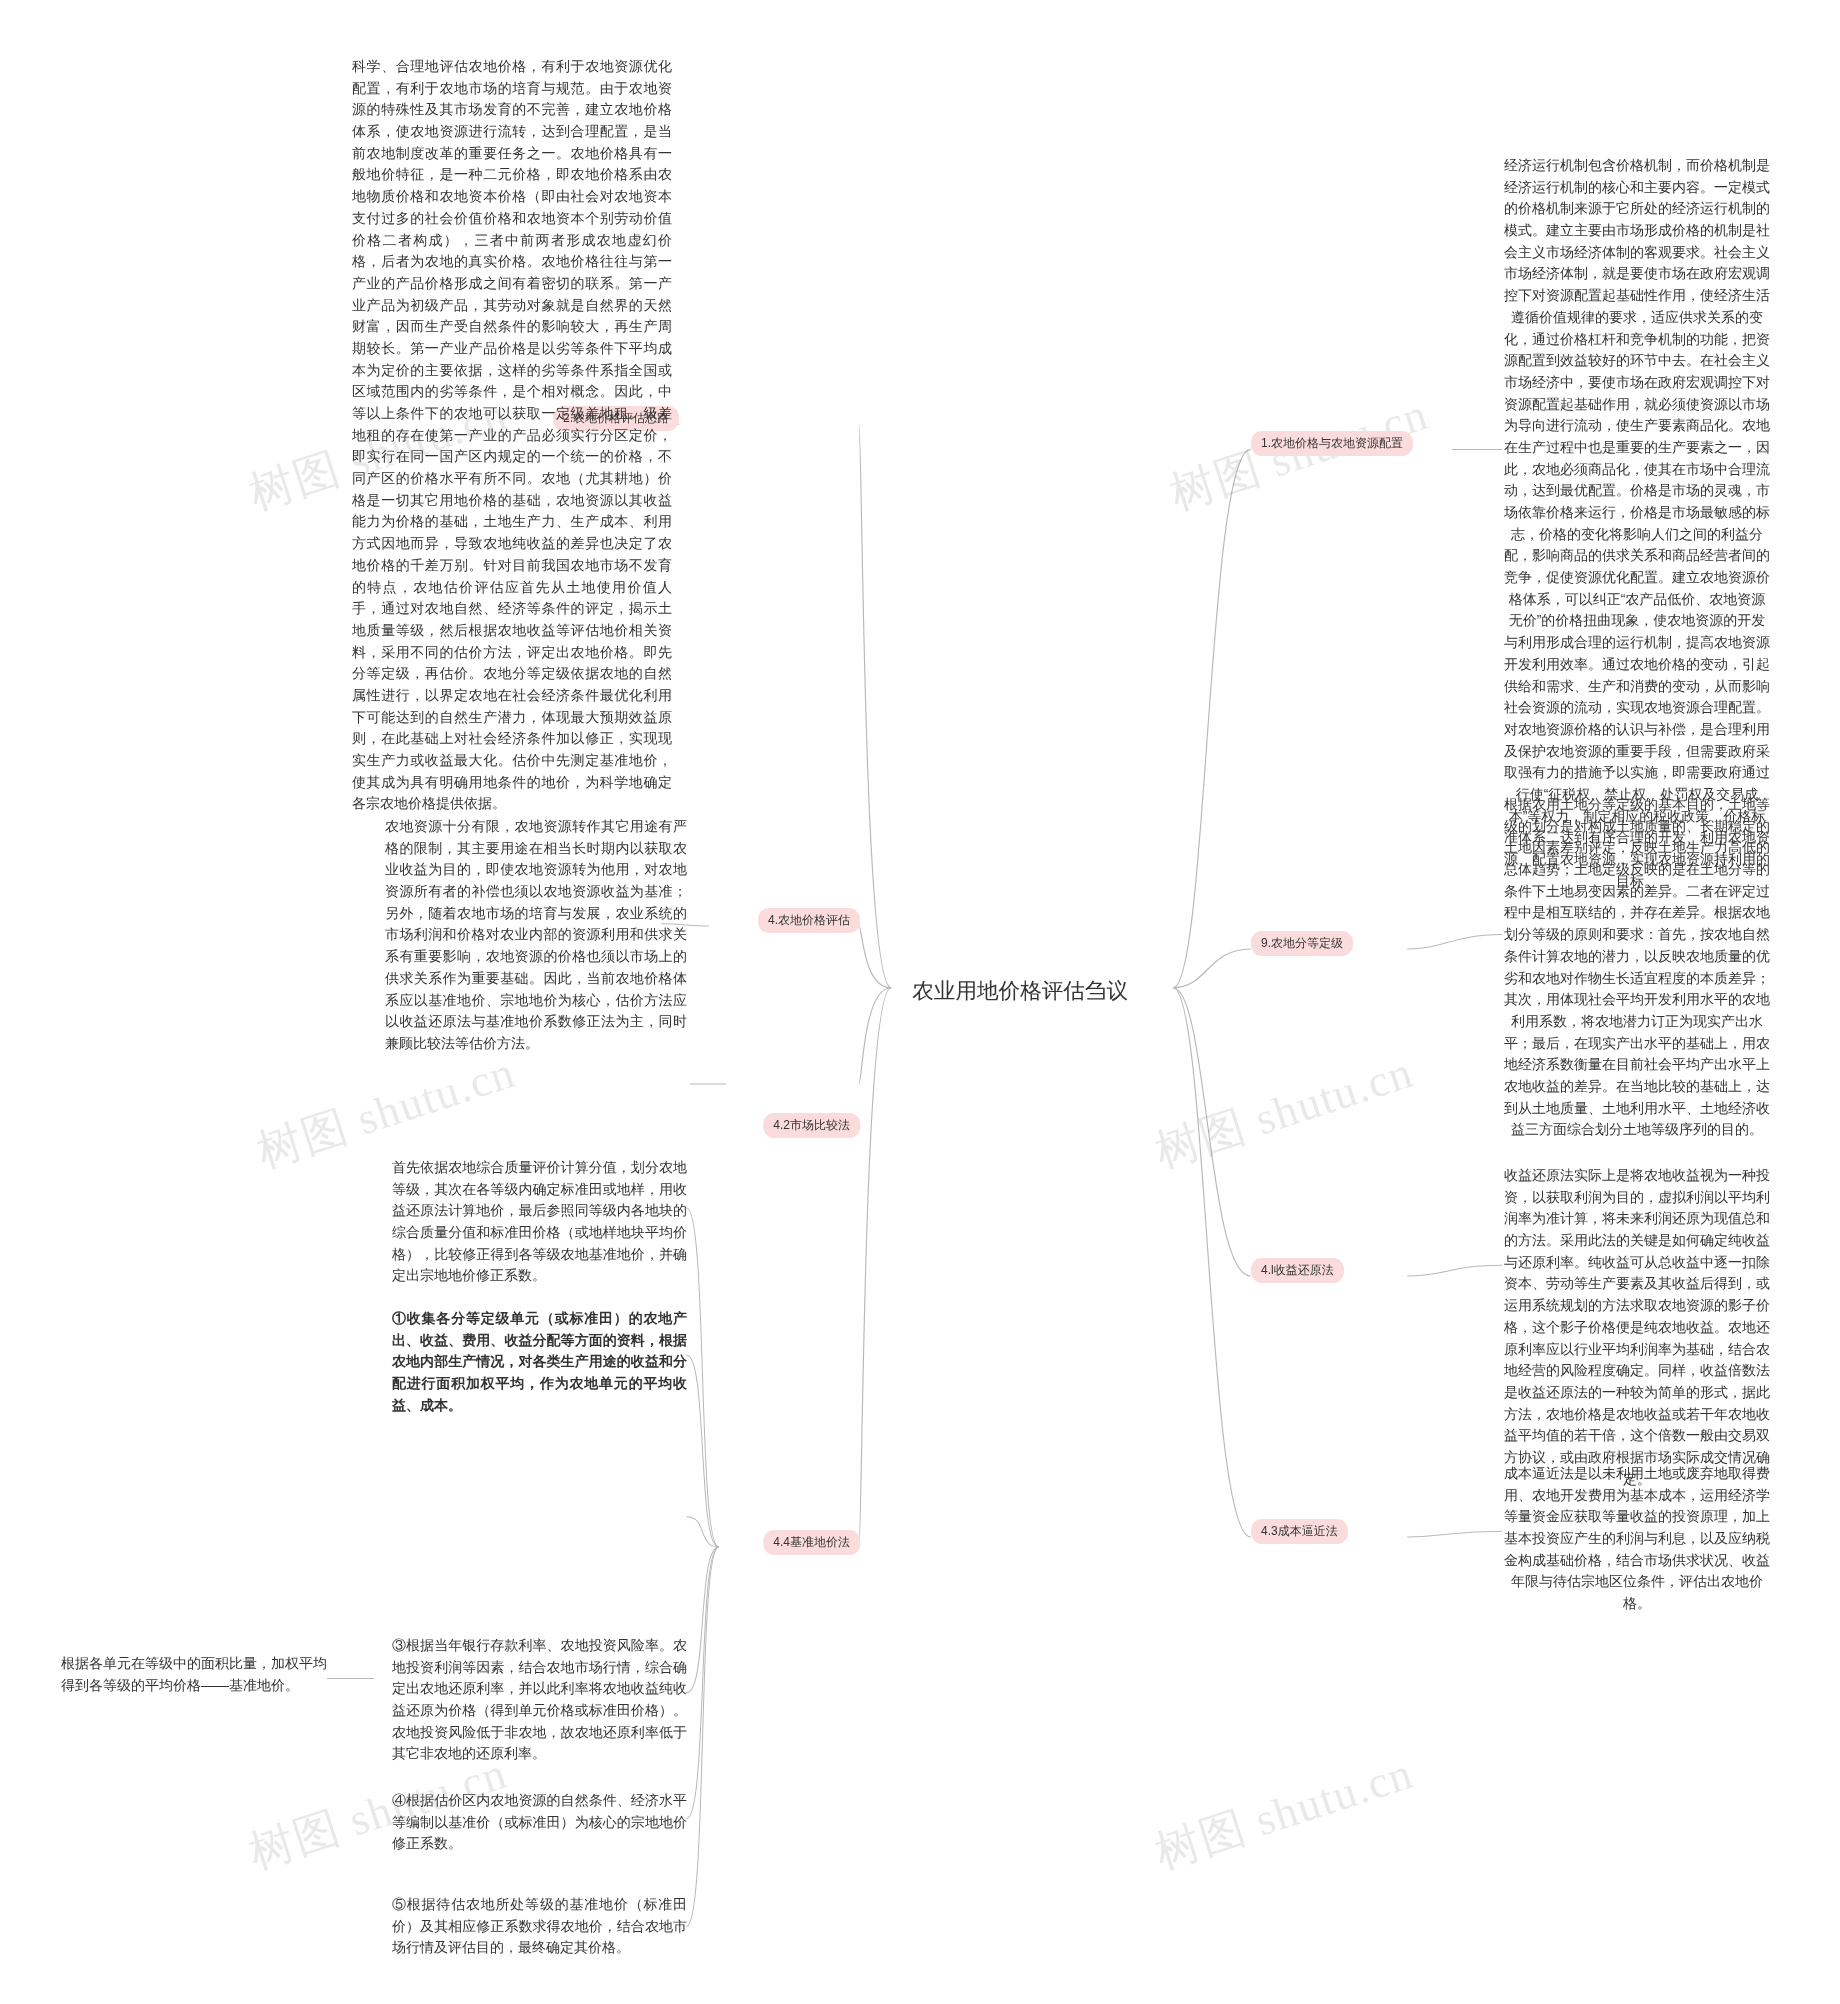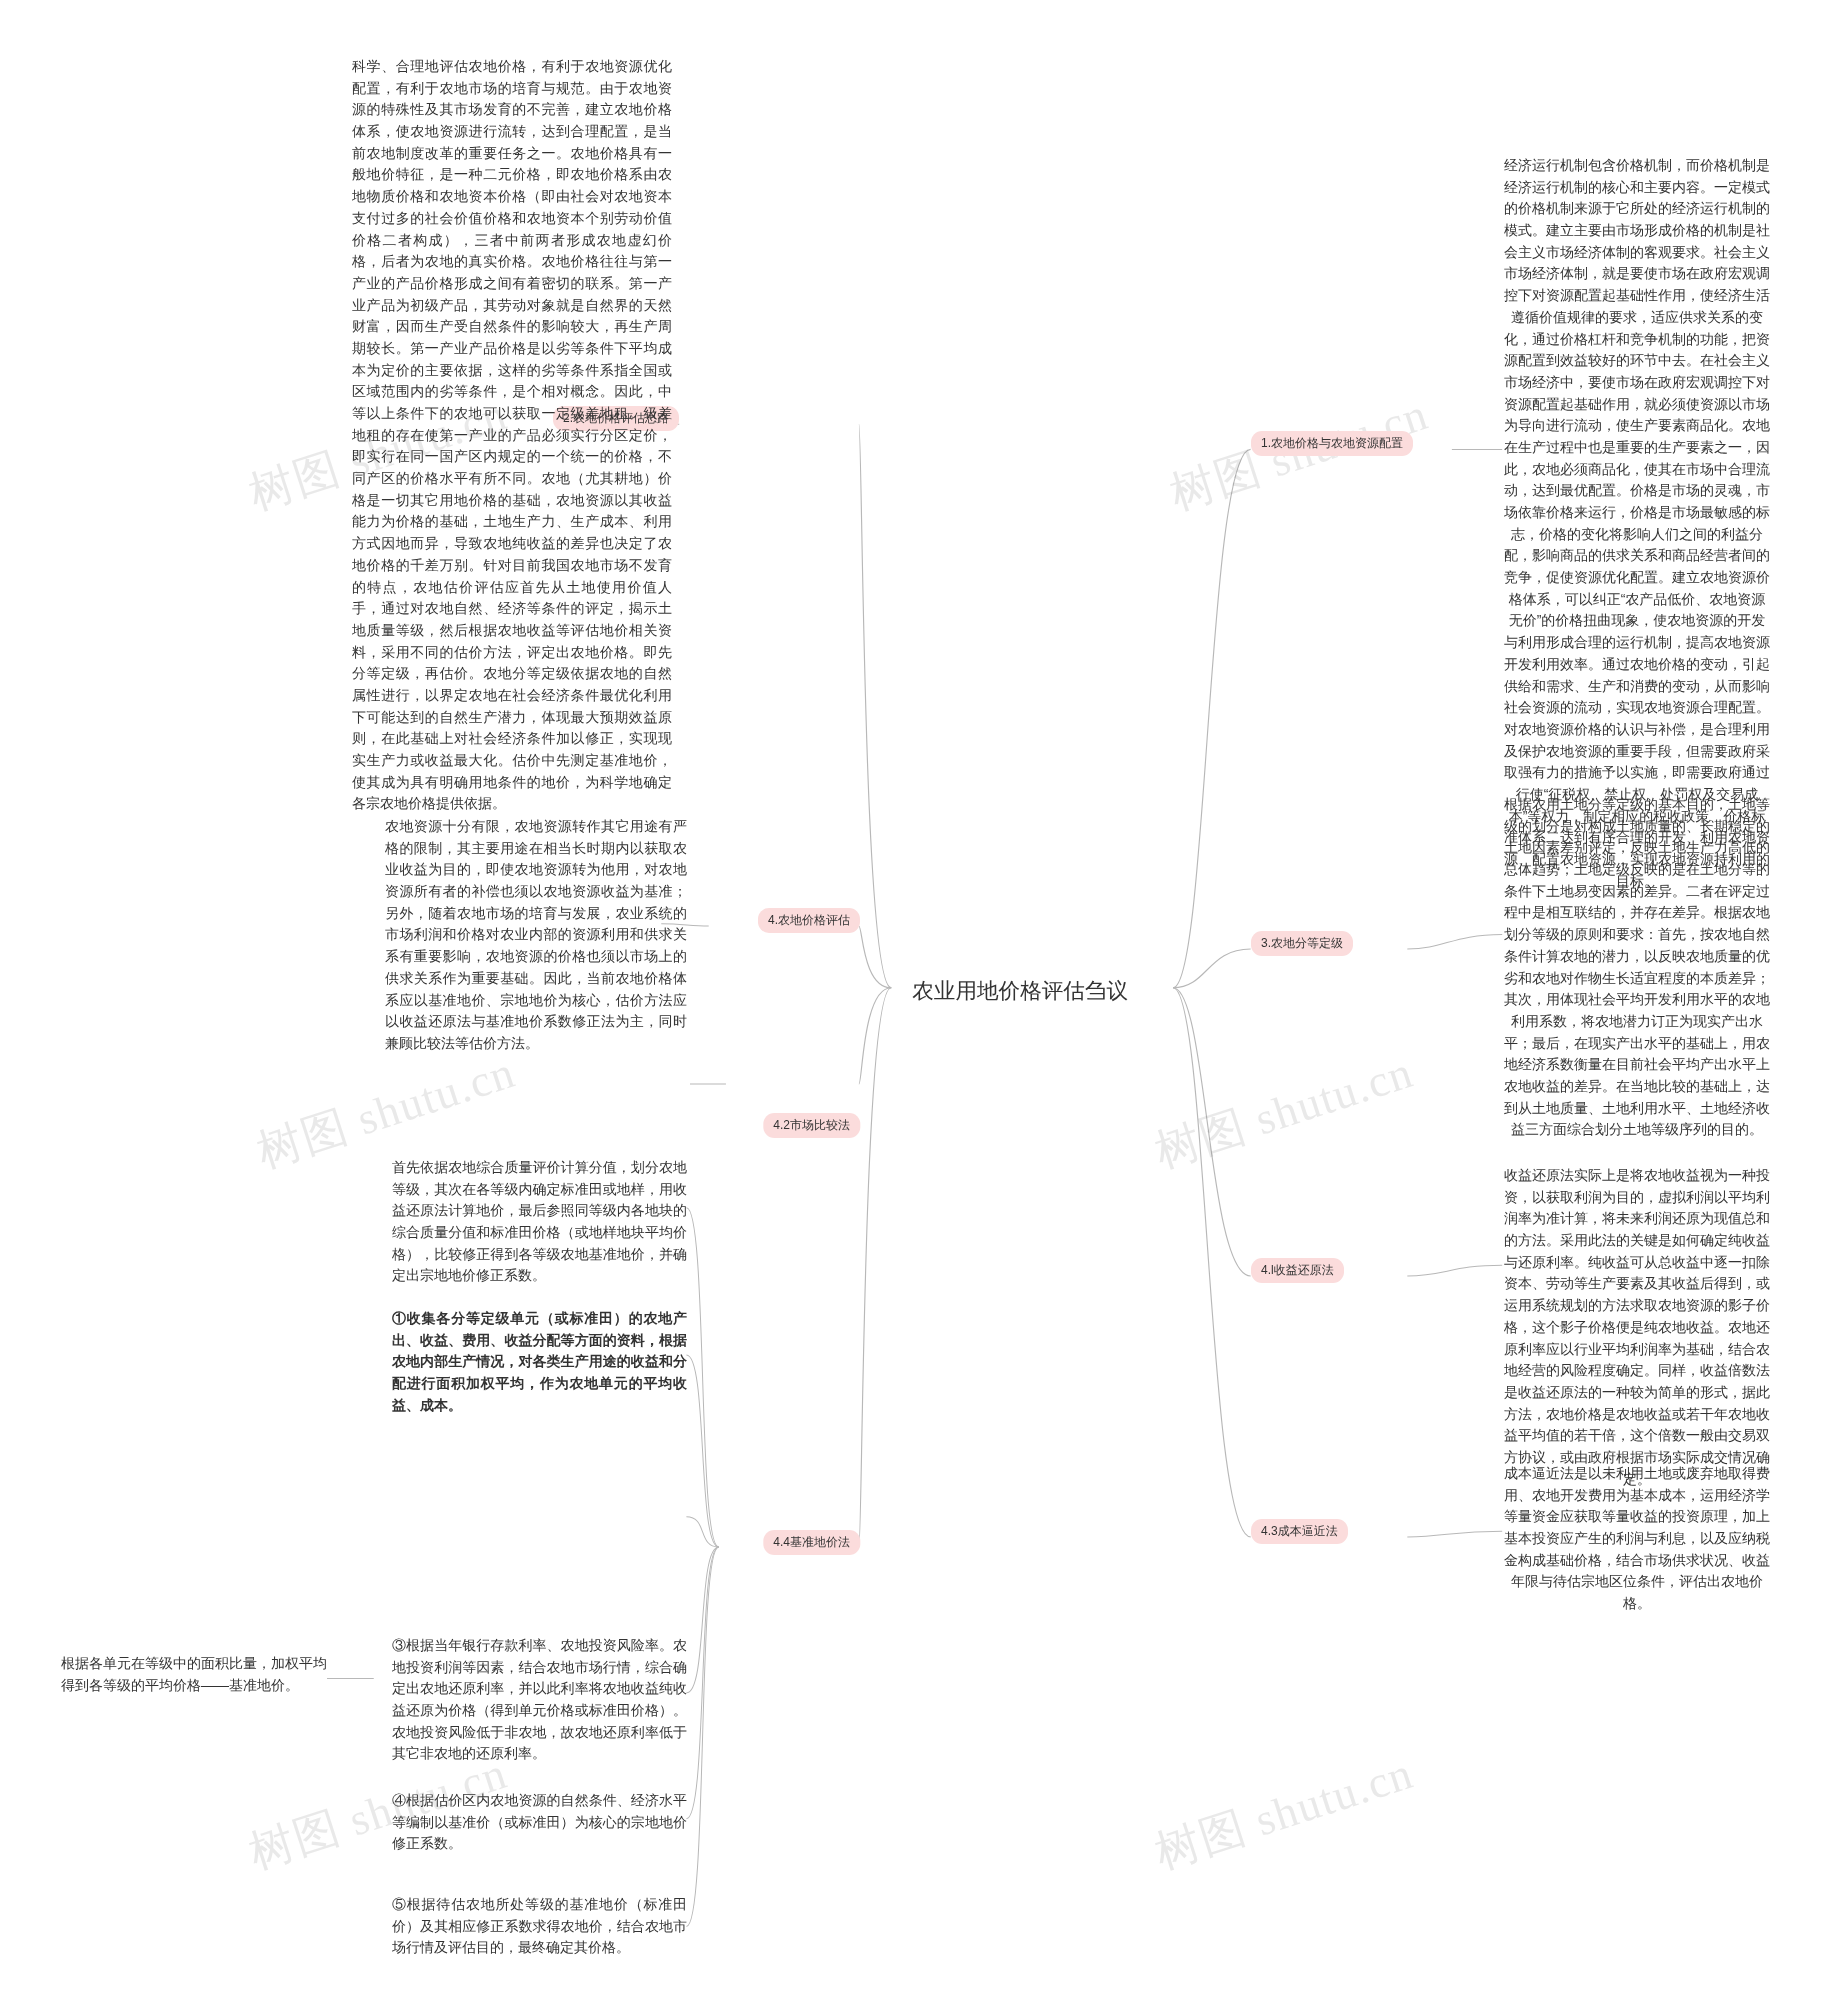--- a/index.html
+++ b/index.html
@@ -113,21 +113,21 @@
   <div class="wm wm3">树图 shutu.cn</div>
   <div class="wm wm4">树图 shutu.cn</div>
   <div class="wm wm5">树图 shutu.cn</div>
   <div class="wm wm6">树图 shutu.cn</div>
 
   <div class="node root" style="left:897px; top:972px;margin-left:8px;">农业用地价格评估刍议</div>
 
   <div class="node branch" style="left:1251px; top:431px;">1.农地价格与农地资源配置</div>
   <div class="node leaf leaf-r" style="left:1502px; top:155px; width:270px;">经济运行机制包含价格机制，而价格机制是经济运行机制的核心和主要内容。一定模式的价格机制来源于它所处的经济运行机制的模式。建立主要由市场形成价格的机制是社会主义市场经济体制的客观要求。社会主义市场经济体制，就是要使市场在政府宏观调控下对资源配置起基础性作用，使经济生活遵循价值规律的要求，适应供求关系的变化，通过价格杠杆和竞争机制的功能，把资源配置到效益较好的环节中去。在社会主义市场经济中，要使市场在政府宏观调控下对资源配置起基础作用，就必须使资源以市场为导向进行流动，使生产要素商品化。农地在生产过程中也是重要的生产要素之一，因此，农地必须商品化，使其在市场中合理流动，达到最优配置。价格是市场的灵魂，市场依靠价格来运行，价格是市场最敏感的标志，价格的变化将影响人们之间的利益分配，影响商品的供求关系和商品经营者间的竞争，促使资源优化配置。建立农地资源价格体系，可以纠正“农产品低价、农地资源无价”的价格扭曲现象，使农地资源的开发与利用形成合理的运行机制，提高农地资源开发利用效率。通过农地价格的变动，引起供给和需求、生产和消费的变动，从而影响社会资源的流动，实现农地资源合理配置。对农地资源价格的认识与补偿，是合理利用及保护农地资源的重要手段，但需要政府采取强有力的措施予以实施，即需要政府通过行使“征税权、禁止权、处罚权及交易成本”等权力，制定相应的税收政策、价格标准体系二达到有序合理的开发、利用农地资源、配置农地资源，实现农地资源持利用的目标。</div>
 
-  <div class="node branch" style="left:1251px; top:931px;">3.农地分等定级</div>
+  <div class="node branch" style="left:1251px; top:931px;">9.农地分等定级</div>
   <div class="node leaf leaf-r" style="left:1502px; top:794px; width:270px;">根据农用土地分等定级的基本目的，土地等级的划分是对构成土地质量的、长期稳定的土地因素差别评定，反映土地生产力高低的总体趋势；土地定级反映的是在土地分等的条件下土地易变因素的差异。二者在评定过程中是相互联结的，并存在差异。根据农地划分等级的原则和要求：首先，按农地自然条件计算农地的潜力，以反映农地质量的优劣和农地对作物生长适宜程度的本质差异；其次，用体现社会平均开发利用水平的农地利用系数，将农地潜力订正为现实产出水平；最后，在现实产出水平的基础上，用农地经济系数衡量在目前社会平均产出水平上农地收益的差异。在当地比较的基础上，达到从土地质量、土地利用水平、土地经济收益三方面综合划分土地等级序列的目的。</div>
 
   <div class="node branch" style="left:1251px; top:1258px;text-align:center;">4.l收益还原法</div>
   <div class="node leaf leaf-r" style="left:1502px; top:1165px; width:270px;">收益还原法实际上是将农地收益视为一种投资，以获取利润为目的，虚拟利润以平均利润率为准计算，将未来利润还原为现值总和的方法。采用此法的关键是如何确定纯收益与还原利率。纯收益可从总收益中逐一扣除资本、劳动等生产要素及其收益后得到，或运用系统规划的方法求取农地资源的影子价格，这个影子价格便是纯农地收益。农地还原利率应以行业平均利润率为基础，结合农地经营的风险程度确定。同样，收益倍数法是收益还原法的一种较为简单的形式，据此方法，农地价格是农地收益或若干年农地收益平均值的若干倍，这个倍数一般由交易双方协议，或由政府根据市场实际成交情况确定。</div>
 
   <div class="node branch" style="left:1251px; top:1519px;">4.3成本逼近法</div>
   <div class="node leaf leaf-r" style="left:1502px; top:1463px; width:270px;">成本逼近法是以未利用土地或废弃地取得费用、农地开发费用为基本成本，运用经济学等量资金应获取等量收益的投资原理，加上基本投资应产生的利润与利息，以及应纳税金构成基础价格，结合市场供求状况、收益年限与待估宗地区位条件，评估出农地价格。</div>
 
   <div class="node branch" style="left:679px; top:406px; transform:translateX(-100%);">2.农地价格评估思路</div>
   <div class="node leaf" style="left:352px; top:56px; width:320px;">科学、合理地评估农地价格，有利于农地资源优化配置，有利于农地市场的培育与规范。由于农地资源的特殊性及其市场发育的不完善，建立农地价格体系，使农地资源进行流转，达到合理配置，是当前农地制度改革的重要任务之一。农地价格具有一般地价特征，是一种二元价格，即农地价格系由农地物质价格和农地资本价格（即由社会对农地资本支付过多的社会价值价格和农地资本个别劳动价值价格二者构成），三者中前两者形成农地虚幻价格，后者为农地的真实价格。农地价格往往与第一产业的产品价格形成之间有着密切的联系。第一产业产品为初级产品，其劳动对象就是自然界的天然财富，因而生产受自然条件的影响较大，再生产周期较长。第一产业产品价格是以劣等条件下平均成本为定价的主要依据，这样的劣等条件系指全国或区域范围内的劣等条件，是个相对概念。因此，中等以上条件下的农地可以获取一定级差地租。级差地租的存在使第一产业的产品必须实行分区定价，即实行在同一国产区内规定的一个统一的价格，不同产区的价格水平有所不同。农地（尤其耕地）价格是一切其它用地价格的基础，农地资源以其收益能力为价格的基础，土地生产力、生产成本、利用方式因地而异，导致农地纯收益的差异也决定了农地价格的千差万别。针对目前我国农地市场不发育的特点，农地估价评估应首先从土地使用价值人手，通过对农地自然、经济等条件的评定，揭示土地质量等级，然后根据农地收益等评估地价相关资料，采用不同的估价方法，评定出农地价格。即先分等定级，再估价。农地分等定级依据农地的自然属性进行，以界定农地在社会经济条件最优化利用下可能达到的自然生产潜力，体现最大预期效益原则，在此基础上对社会经济条件加以修正，实现现实生产力或收益最大化。估价中先测定基准地价，使其成为具有明确用地条件的地价，为科学地确定各宗农地价格提供依据。</div>

